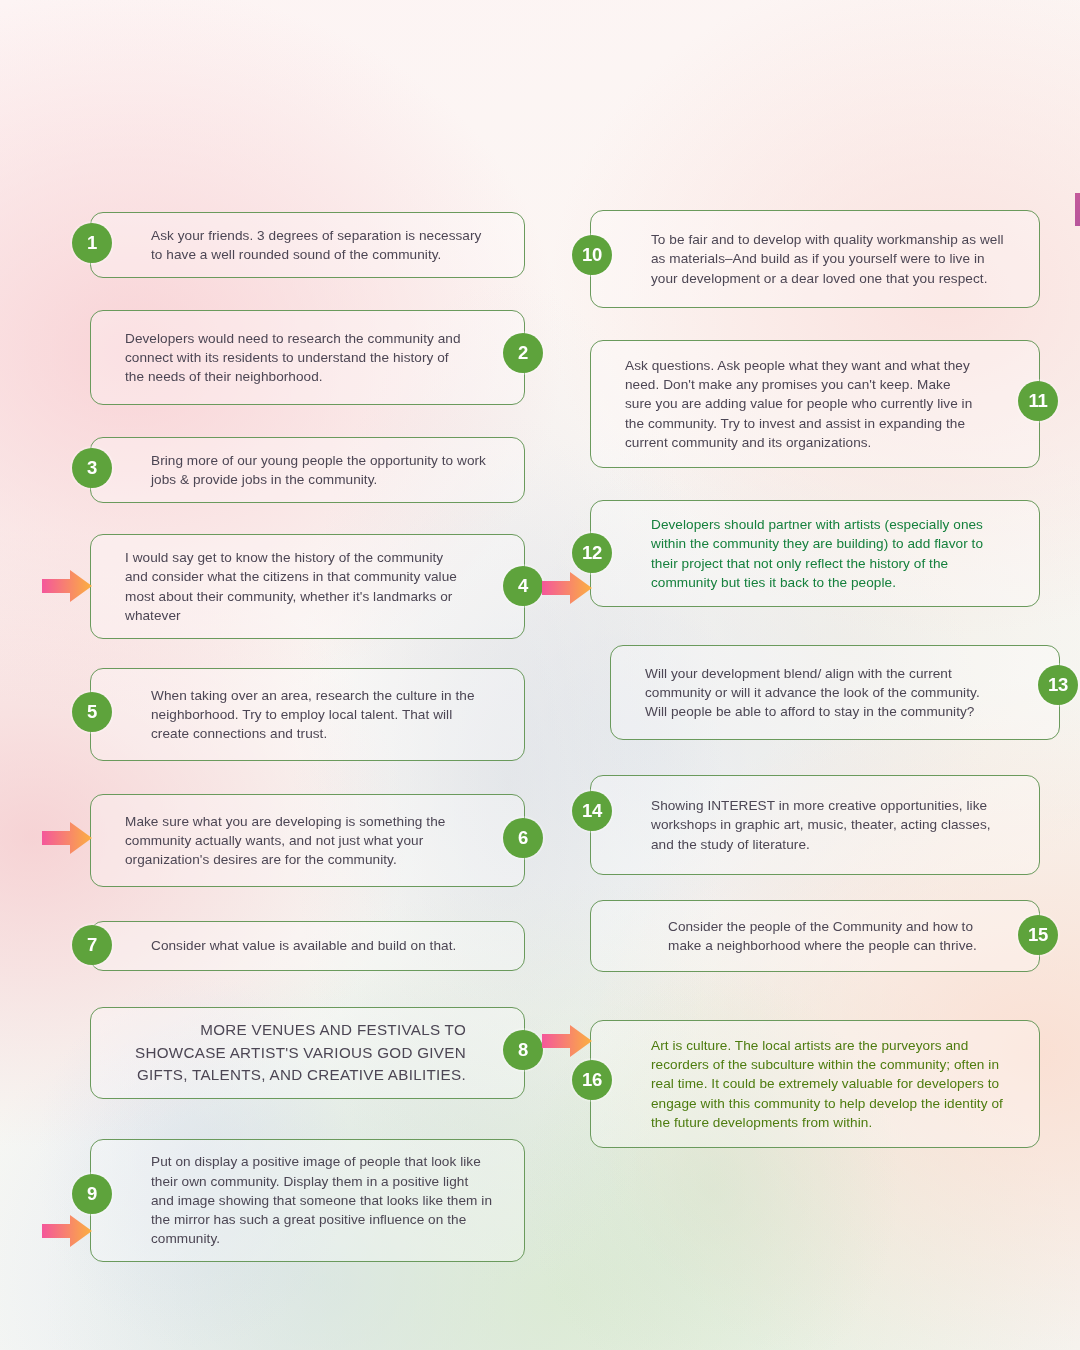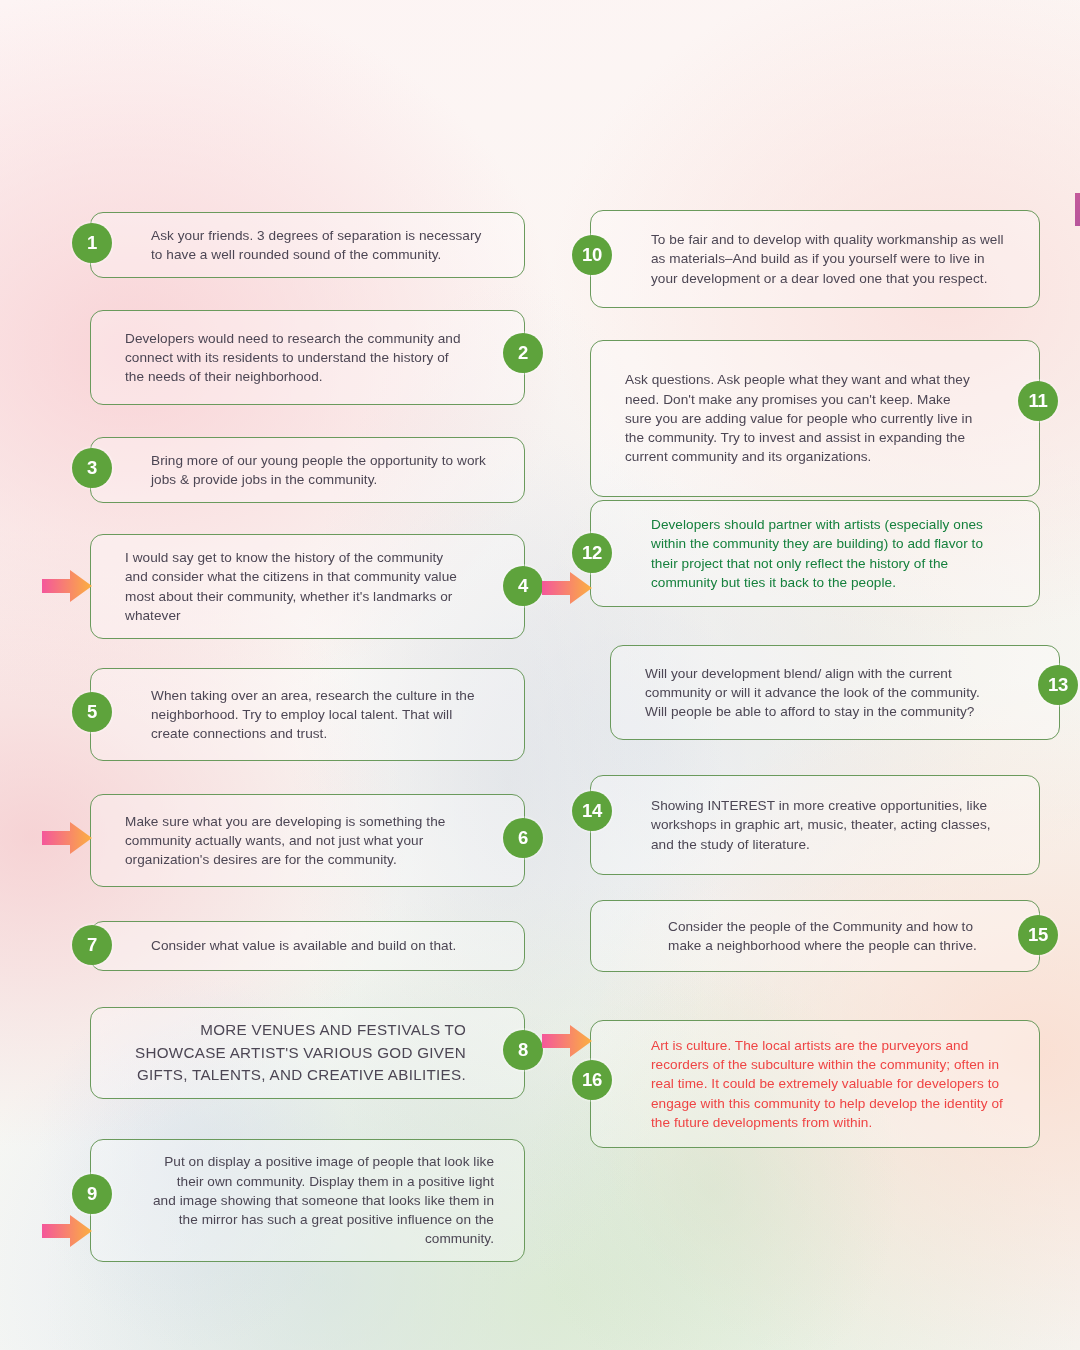--- a/index.html
+++ b/index.html
@@ -198,21 +198,21 @@
         </div>
         <div class="badge" style="background: rgb(94, 163, 60); top: 4px;">7</div>
       </div>
       <div class="item badge-right caps" style="left: 90px; top: 1007px; width: 435px; height: 92px;">
         <div class="box" style="border-color: rgb(106, 154, 92);">
           <div class="txt" style="color: rgb(76, 70, 84); text-align: right;">MORE VENUES AND FESTIVALS TO SHOWCASE ARTIST'S VARIOUS GOD GIVEN GIFTS, TALENTS, AND CREATIVE ABILITIES.</div>
         </div>
         <div class="badge" style="background: rgb(94, 163, 60); top: 23px;">8</div>
       </div>
       <div class="item badge-left" style="left: 90px; top: 1139px; width: 435px; height: 123px;">
-        <div class="box" style="border-color: rgb(106, 154, 92); text-align: right;">
+        <div class="box" style="border-color: rgb(106, 154, 92);">
           <div class="txt" style="color: rgb(76, 70, 84);">Put on display a positive image of people that look like their own community. Display them in a positive light and image showing that someone that looks like them in the mirror has such a great positive influence on the community.</div>
         </div>
         <div class="badge" style="background: rgb(94, 163, 60); top: 35px;">9</div>
         <div class="arrow" style="top: 76px;">
           <svg viewBox="0 0 50 32" xmlns="http://www.w3.org/2000/svg">
             <defs>
               <linearGradient id="ag-left-9" x1="0" y1="0" x2="1" y2="0">
                 <stop offset="0%" stop-color="#f4579b"></stop>
                 <stop offset="100%" stop-color="#fbb040"></stop>
               </linearGradient>
@@ -220,21 +220,21 @@
             <path d="M0,9 L28,9 L28,0 L50,16 L28,32 L28,23 L0,23 Z" fill="url(#ag-left-9)"></path>
           </svg>
         </div>
       </div>
       <div class="item badge-left" style="left: 590px; top: 210px; width: 450px; height: 98px;">
         <div class="box" style="border-color: rgb(106, 154, 92);">
           <div class="txt" style="color: rgb(76, 70, 84);">To be fair and to develop with quality workmanship as well as materials–And build as if you yourself were to live in your development or a dear loved one that you respect.</div>
         </div>
         <div class="badge" style="background: rgb(94, 163, 60); top: 25px;">10</div>
       </div>
-      <div class="item badge-right" style="left: 590px; top: 340px; width: 450px; height: 157px;">
+      <div class="item badge-right" style="left: 590px; top: 340px; width: 450px; height: 128px;">
         <div class="box" style="border-color: rgb(106, 154, 92);">
           <div class="txt" style="color: rgb(76, 70, 84);">Ask questions. Ask people what they want and what they need. Don't make any promises you can't keep. Make sure you are adding value for people who currently live in the community. Try to invest and assist in expanding the current community and its organizations.</div>
         </div>
         <div class="badge" style="background: rgb(94, 163, 60); top: 41px;">11</div>
       </div>
       <div class="item badge-left" style="left: 590px; top: 500px; width: 450px; height: 107px;">
         <div class="box" style="border-color: rgb(106, 154, 92);">
           <div class="txt" style="color: #15803d;">Developers should partner with artists (especially ones within the community they are building) to add flavor to their project that not only reflect the history of the community but ties it back to the people.</div>
         </div>
         <div class="badge" style="background: rgb(94, 163, 60); top: 33px;">12</div>
@@ -263,21 +263,21 @@
         <div class="badge" style="background: rgb(94, 163, 60); top: 16px;">14</div>
       </div>
       <div class="item badge-right" style="left: 590px; top: 900px; width: 450px; height: 72px;">
         <div class="box" style="border-color: rgb(106, 154, 92); padding-left: 43px;">
           <div class="txt" style="color: rgb(76, 70, 84);">Consider the people of the Community and how to make a neighborhood where the people can thrive.</div>
         </div>
         <div class="badge" style="background: rgb(94, 163, 60); top: 15px;">15</div>
       </div>
       <div class="item badge-left" style="left: 590px; top: 1020px; width: 450px; height: 128px;">
         <div class="box" style="border-color: rgb(106, 154, 92);">
-          <div class="txt" style="color: #ef4444;">Art is culture. The local artists are the purveyors and recorders of the subculture within the community; often in real time. It could be extremely valuable for developers to engage with this community to help develop the identity of the future developments from within.</div>
+          <div class="txt" style="color: #4d7c0f;">Art is culture. The local artists are the purveyors and recorders of the subculture within the community; often in real time. It could be extremely valuable for developers to engage with this community to help develop the identity of the future developments from within.</div>
         </div>
         <div class="badge" style="background: rgb(94, 163, 60); top: 40px;">16</div>
         <div class="arrow" style="top: 5px;">
           <svg viewBox="0 0 50 32" xmlns="http://www.w3.org/2000/svg">
             <defs>
               <linearGradient id="ag-right-16" x1="0" y1="0" x2="1" y2="0">
                 <stop offset="0%" stop-color="#f4579b"></stop>
                 <stop offset="100%" stop-color="#fbb040"></stop>
               </linearGradient>
             </defs>

